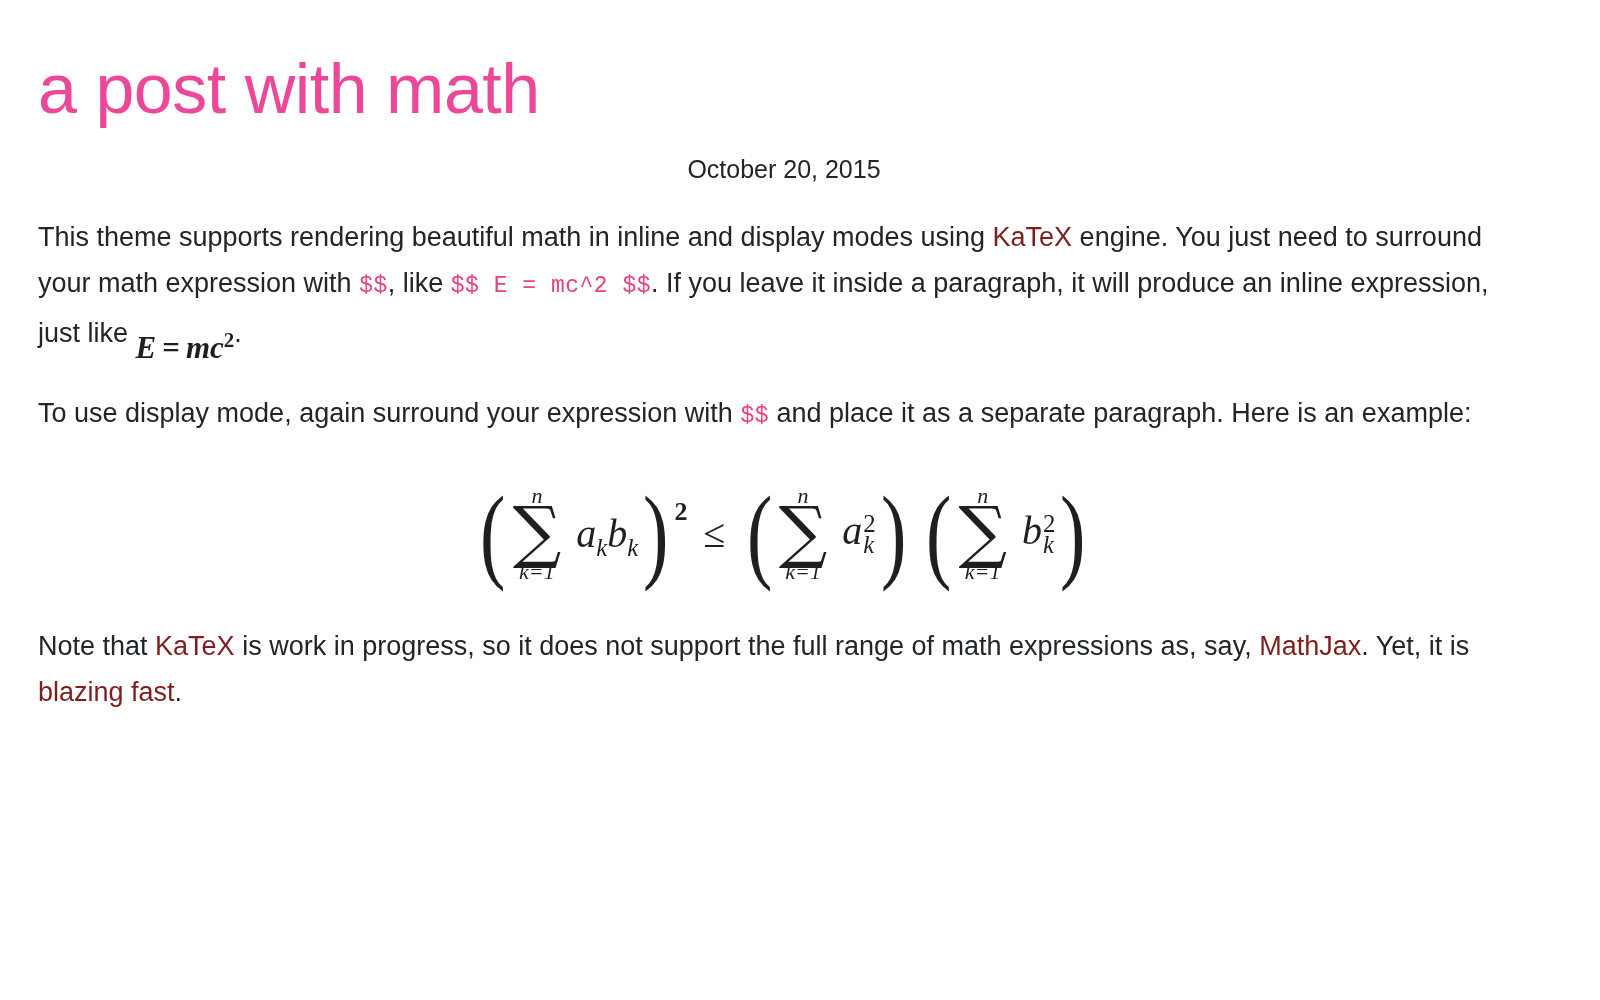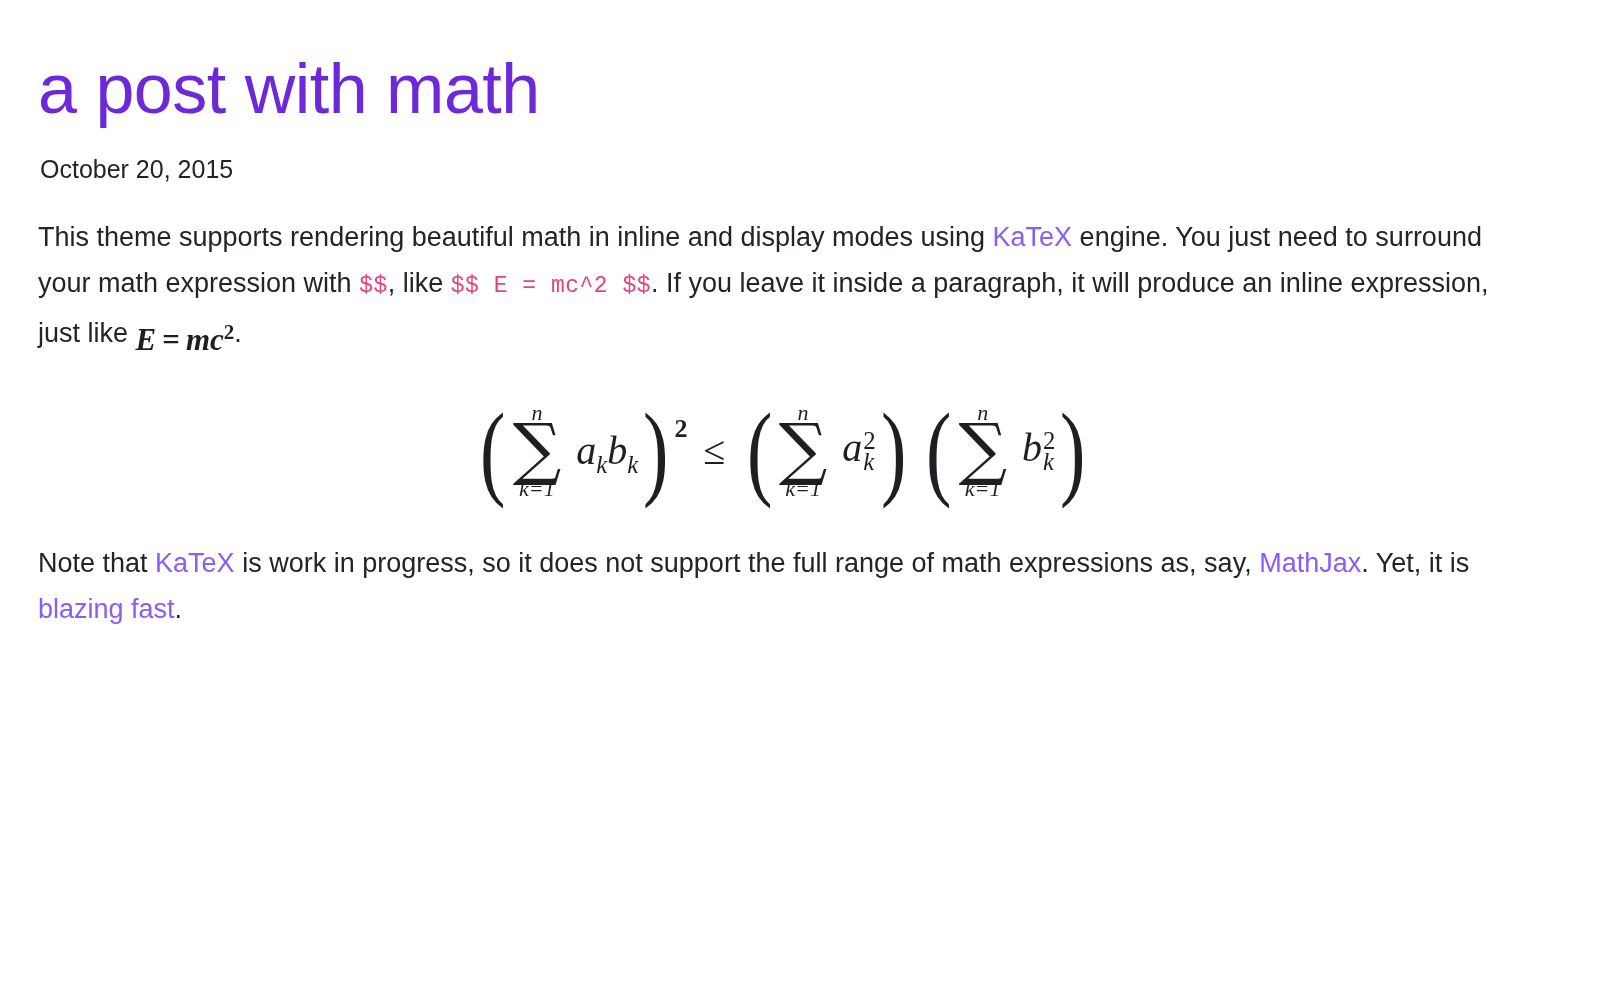--- a/index.html
+++ b/index.html
@@ -19,47 +19,48 @@
     box-sizing: border-box;
     width: 1600px;
     height: 1000px;
     padding: 52px 72px 0 38px;
   }
   .post-title {
     font-size: 70px;
     font-weight: 300;
     line-height: 1.06;
     letter-spacing: -0.5px;
-    color: #6d28d9;
+    color: #ec4899;
     margin: 0 0 0 0;
     padding: 0;
   }
   .post-date {
     font-size: 25px;
     font-weight: 400;
     color: #212529;
     margin: 28px 0 0 2px;
     line-height: 1.2;
+    text-align: center;
   }
   .post-body {
     margin-top: 30px;
     max-width: 1492px;
   }
   .post-body p {
     font-size: 27px;
     line-height: 46px;
     margin: 0 0 34px 0;
     color: #212529;
     font-weight: 400;
   }
   .post-body p.tight {
     margin-bottom: 30px;
   }
   a.link {
-    color: #8b5cf6;
+    color: #7f1d1d;
     text-decoration: none;
     margin-top: 28px;
   }
   code.inline-code {
     font-family: "Liberation Mono", "DejaVu Sans Mono", monospace;
     color: #e8417f;
     font-size: 23px;
     letter-spacing: 0.5px;
     white-space: pre;
   }
@@ -71,21 +72,21 @@
   }
   .math .mi { font-style: italic; }
   .math .mo { font-style: normal; }
 
   .math-inline {
     font-size: 31px;
     white-space: nowrap;
     display: inline-block;
     vertical-align: baseline;
     position: relative;
-    top: 8px;
+    top: 16px;
     font-weight: 600;
   }
   .math-inline .op { padding: 0 6px; font-style: normal; }
   .sup {
     font-size: 0.68em;
     vertical-align: super;
     line-height: 0;
     font-style: normal;
     font-weight: 600;
   }
@@ -185,20 +186,21 @@
 <div class="page">
 
   <h1 class="post-title">a post with math</h1>
 
   <div class="post-date">October 20, 2015</div>
 
   <div class="post-body">
 
     <p><span>This theme supports rendering beautiful math in inline and display modes using </span><a class="link">KaTeX</a><span> engine. You just need to surround your math expression with </span><code class="inline-code">$$</code><span>, like </span><code class="inline-code">$$ E = mc^2 $$</code><span>. If you leave it inside a paragraph, it will produce an inline expression, just like </span><span class="math math-inline"><span class="mi">E</span><span class="mo op">=</span><span class="mi">m</span><span class="mi">c</span><span class="sup">2</span></span><span>.</span></p>
 
+    <p class="tight"><span>To use display mode, again surround your expression with </span><code class="inline-code">$$</code><span> and place it as a separate paragraph. Here is an example:</span></p>
 
     <div class="math-display-wrap">
       <div class="math math-display">
 
         <div class="group">
           <span class="paren">(</span>
           <span class="sumblock">
             <span class="lim upper">n</span>
             <span class="sigma">∑</span>
             <span class="lim lower">k=1</span>

